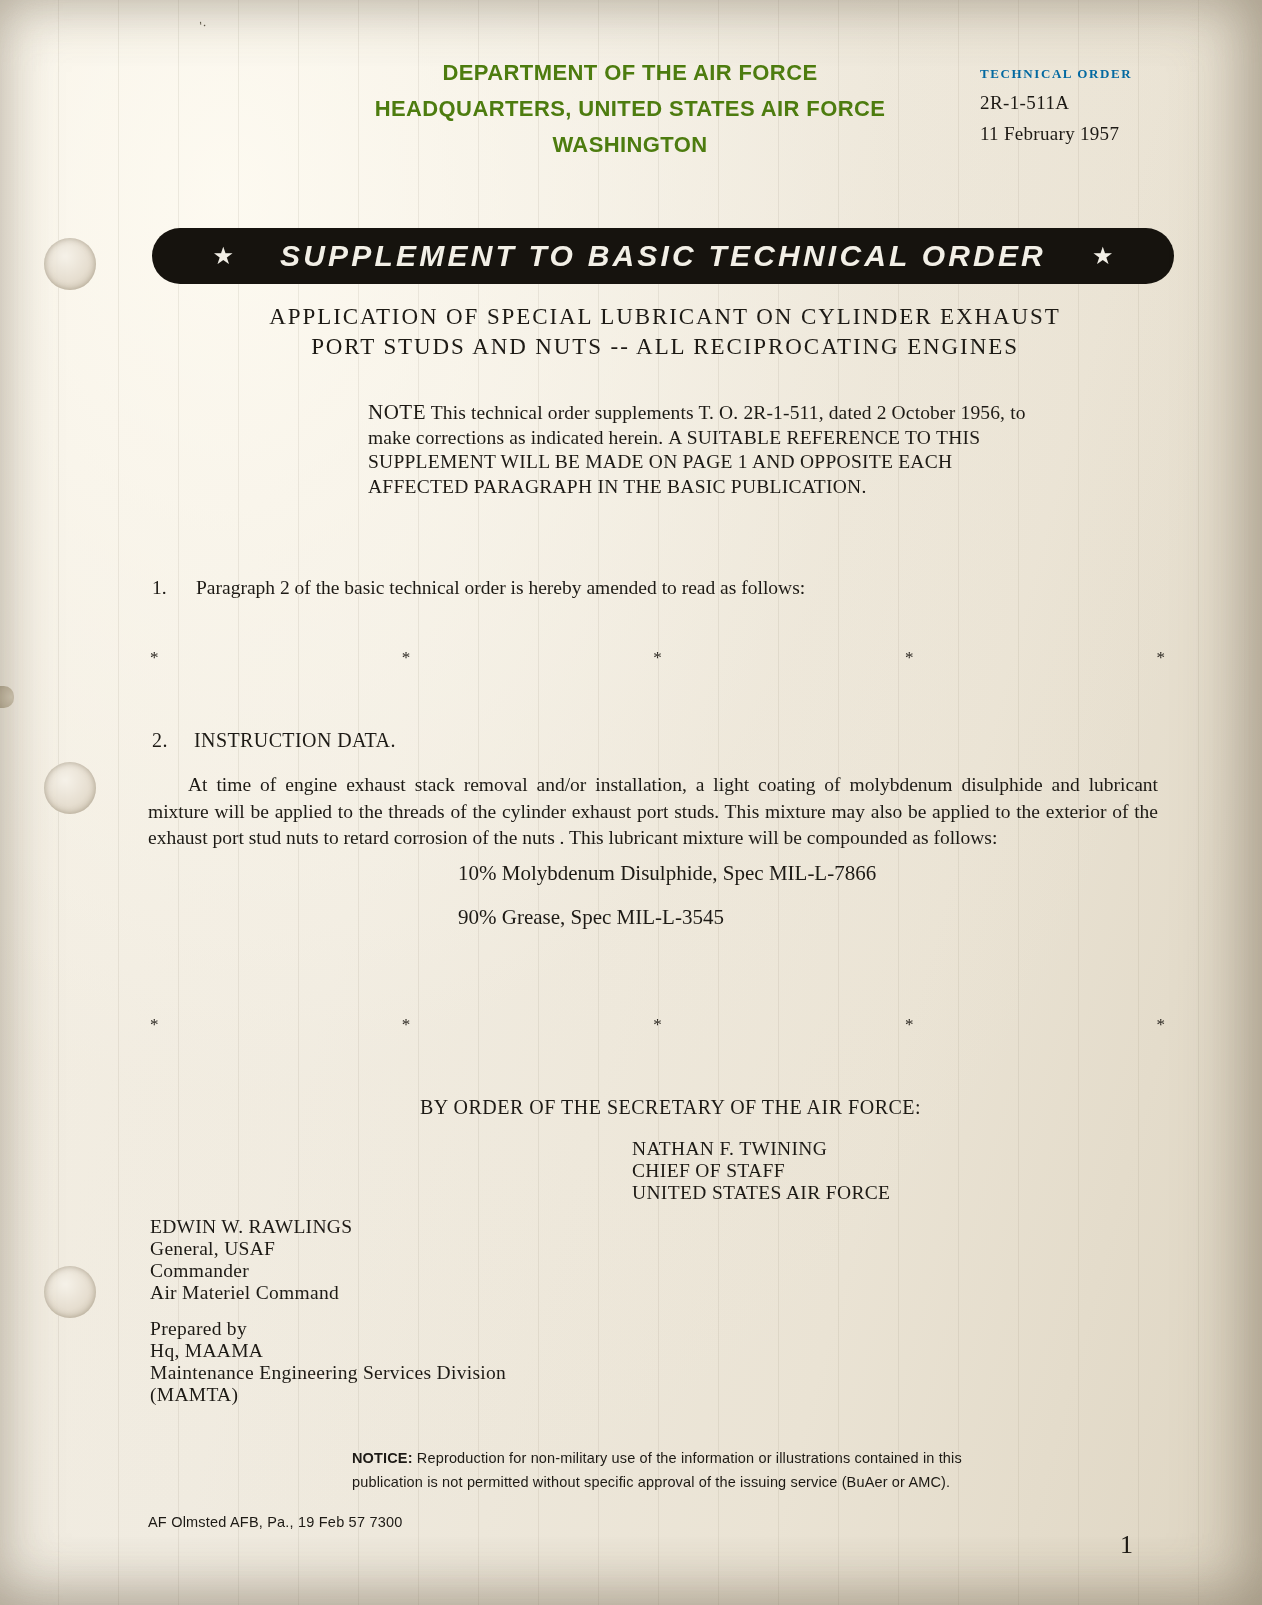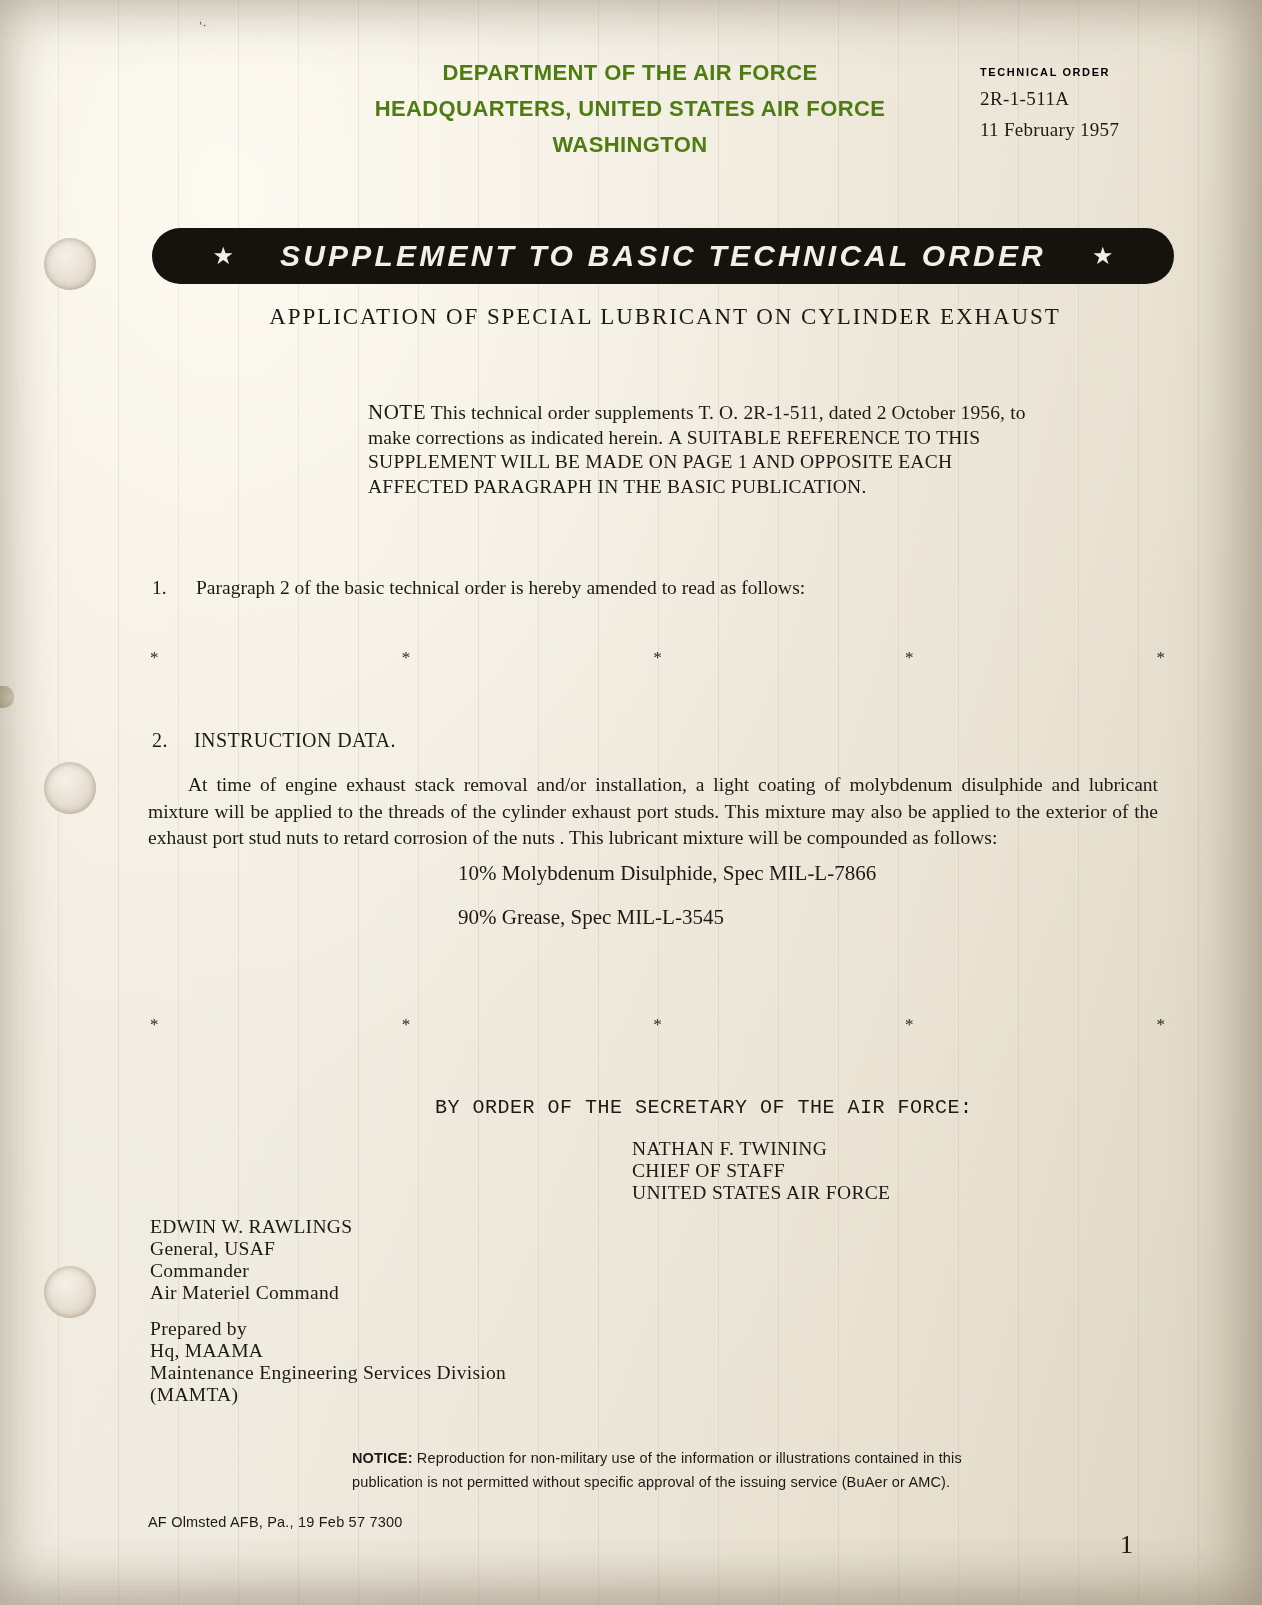--- a/index.html
+++ b/index.html
@@ -93,25 +93,25 @@
     color: #4d7c0f;
   }
   .hdr-left div { margin-bottom: 6px; }
   .hdr-right {
     position: absolute;
     left: 980px;
     top: 8px;
     width: 260px;
   }
   .hdr-right .to-label {
-    font-family: Liberation Sans, sans-serif;
+    font-family: Liberation Serif, serif;
     font-weight: bold;
-    font-size: 11px;
+    font-size: 13px;
     letter-spacing: 1.6px;
-    color: #000000;
+    color: #0369a1;
   }
   .hdr-right .to-num {
     font-size: 19px;
     margin-top: 10px;
     letter-spacing: 0.4px;
   }
   .hdr-right .to-date {
     font-size: 19px;
     margin-top: 9px;
     letter-spacing: 0.3px;
@@ -225,24 +225,23 @@
     top: 851px;
     left: 458px;
     font-size: 21px;
     line-height: 44px;
   }
 
   
   .by-order {
     position: absolute;
     top: 1096px;
-    left: 435px;
+    left: 420px;
     font-size: 20px;
     letter-spacing: 0.5px;
-    font-family: Liberation Mono, monospace;
   }
   .signer {
     position: absolute;
     top: 1138px;
     left: 632px;
     font-size: 19.5px;
     line-height: 22px;
     letter-spacing: 0.35px;
   }
   .countersign {
@@ -349,20 +348,21 @@
     </div>
 
     <div class="banner">
       <span class="star">★</span>
       <span class="btxt">SUPPLEMENT TO BASIC TECHNICAL ORDER</span>
       <span class="star">★</span>
     </div>
 
     <div class="doc-title">
       <div>APPLICATION OF SPECIAL LUBRICANT ON CYLINDER EXHAUST</div>
+      <div>PORT STUDS AND NUTS -- ALL RECIPROCATING ENGINES</div>
     </div>
 
     <div class="note">
       <span class="nlabel">NOTE</span>
       <span>This technical order supplements T. O. 2R-1-511, dated 2 October 1956, to make corrections as indicated herein.</span>
       <span class="nupper">A SUITABLE REFERENCE TO THIS SUPPLEMENT WILL BE MADE ON PAGE 1 AND OPPOSITE EACH AFFECTED PARAGRAPH IN THE BASIC PUBLICATION.</span>
     </div>
 
     <div class="para1">
       <span class="num">1.</span><span>Paragraph 2 of the basic technical order is hereby amended to read as follows:</span>

